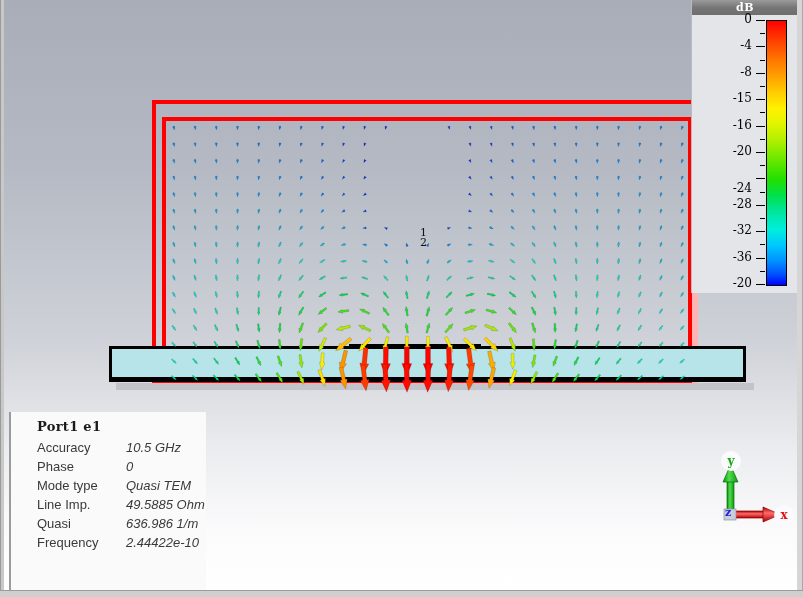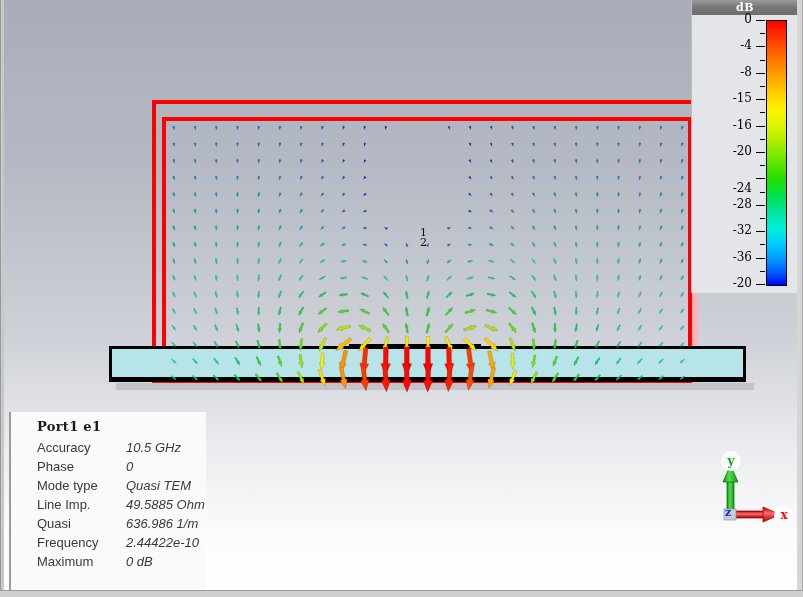--- a/index.html
+++ b/index.html
@@ -1374,21 +1374,17 @@
             <div class="info-val">49.5885 Ohm</div>
           </div>
           <div class="info-row">
             <div class="info-key">Quasi</div>
             <div class="info-val">636.986 1/m</div>
           </div>
           <div class="info-row">
             <div class="info-key">Frequency</div>
             <div class="info-val">2.44422e-10</div>
           </div>
-          <div class="info-row">
-            <div class="info-key">Maximum</div>
-            <div class="info-val">0 dB</div>
-          </div>
         </div>
     </div>
 
   </div>
 </div>
 
 </body></html>

